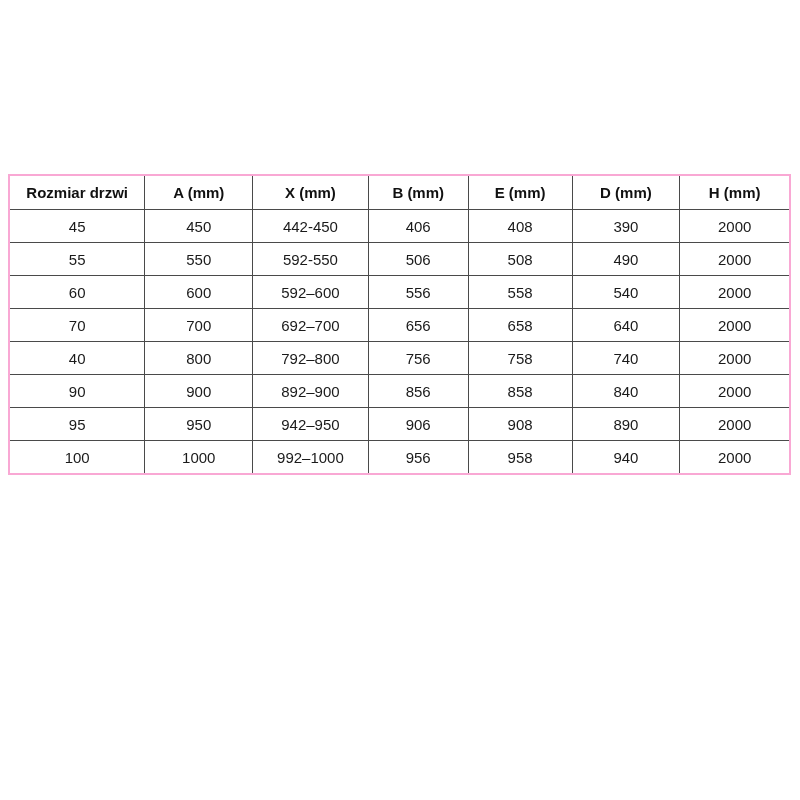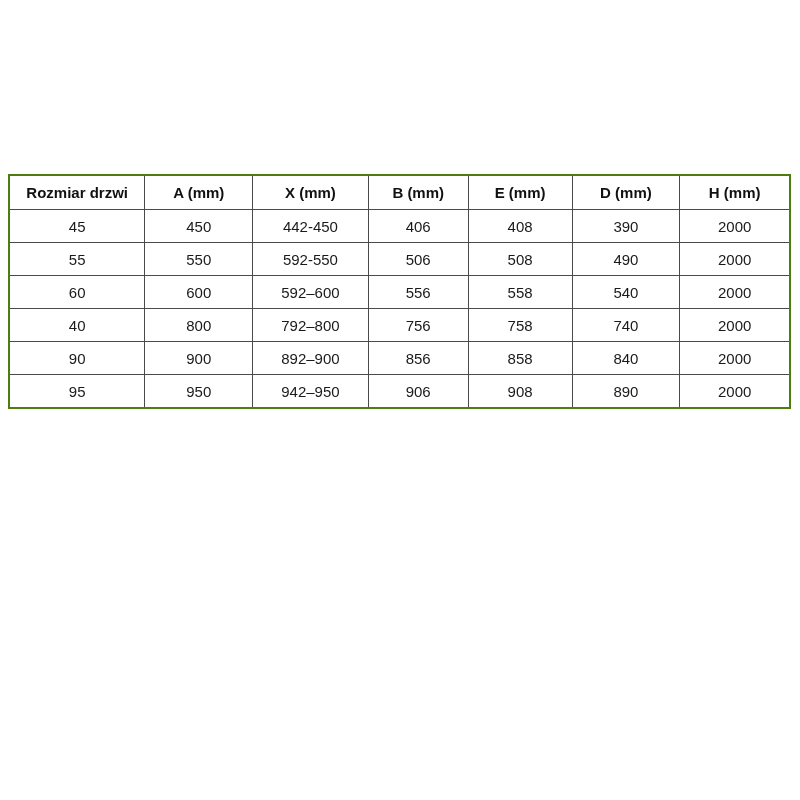--- a/index.html
+++ b/index.html
@@ -21,21 +21,21 @@
   .table-wrap {
     position: absolute;
     left: 8px;
     top: 174px;
     width: 783px;
   }
   table.size-table {
     width: 100%;
     border-collapse: collapse;
     table-layout: fixed;
-    border: 2px solid #4d7c0f;
+    border: 2px solid #f9a8d4;
     font-size: 15px;
   }
   table.size-table th,
   table.size-table td {
     border: 1px solid #4a4a4a;
     text-align: center;
     vertical-align: middle;
     padding: 0 2px;
     overflow: hidden;
     white-space: nowrap;
@@ -107,20 +107,29 @@
           <tr>
             <td>60</td>
             <td>600</td>
             <td>592–600</td>
             <td>556</td>
             <td>558</td>
             <td>540</td>
             <td>2000</td>
           </tr>
           <tr>
+            <td>70</td>
+            <td>700</td>
+            <td>692–700</td>
+            <td>656</td>
+            <td>658</td>
+            <td>640</td>
+            <td>2000</td>
+          </tr>
+          <tr>
             <td>40</td>
             <td>800</td>
             <td>792–800</td>
             <td>756</td>
             <td>758</td>
             <td>740</td>
             <td>2000</td>
           </tr>
           <tr>
             <td>90</td>
@@ -133,16 +142,25 @@
           </tr>
           <tr>
             <td>95</td>
             <td>950</td>
             <td>942–950</td>
             <td>906</td>
             <td>908</td>
             <td>890</td>
             <td>2000</td>
           </tr>
+          <tr>
+            <td>100</td>
+            <td>1000</td>
+            <td>992–1000</td>
+            <td>956</td>
+            <td>958</td>
+            <td>940</td>
+            <td>2000</td>
+          </tr>
         </tbody>
     </table>
   </div>
 </div>
 
 </body></html>

